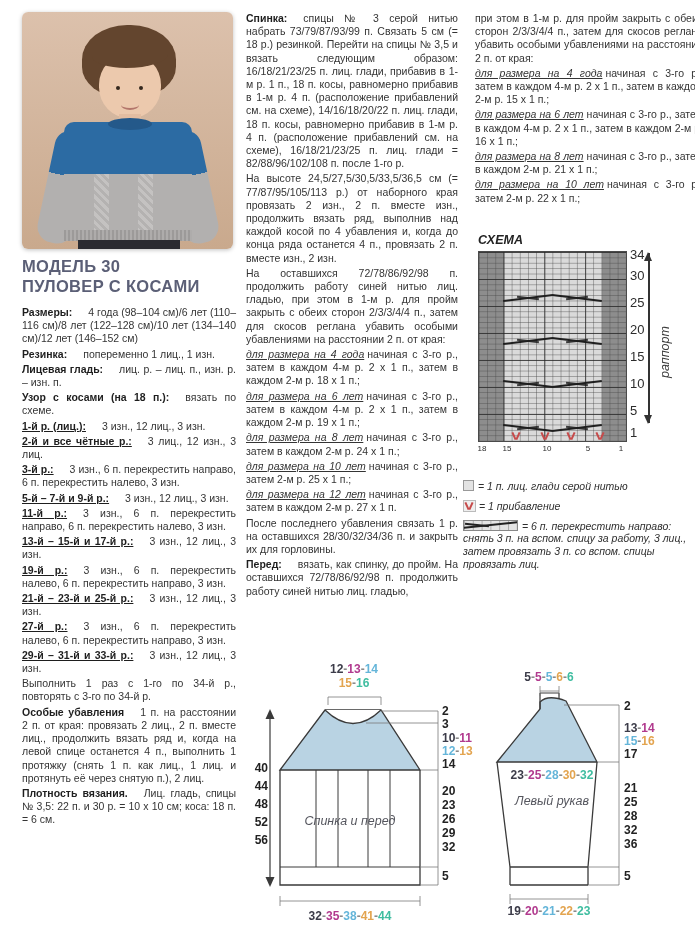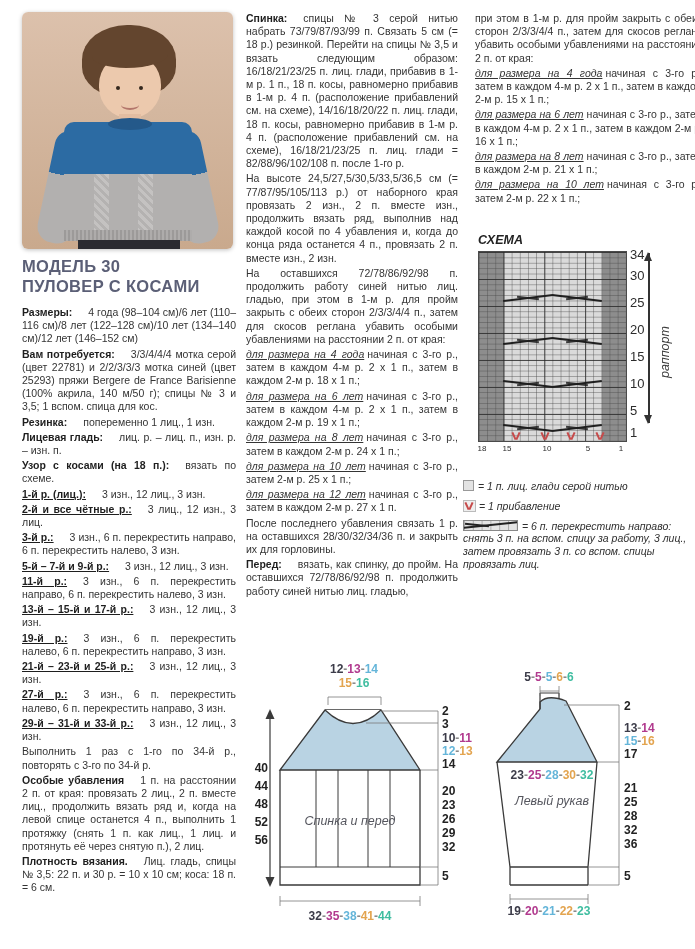--- a/index.html
+++ b/index.html
@@ -118,21 +118,20 @@
     <div class="pants"></div>
   </div>
 
   <div class="heading">
     <div>МОДЕЛЬ 30</div>
     <div>ПУЛОВЕР С КОСАМИ</div>
   </div>
 
   <div class="col col-left">
     <p><b class="ld">Размеры:</b><span>4 года (98–104 см)/6 лет (110–116 см)/8 лет (122–128 см)/10 лет (134–140 см)/12 лет (146–152 см)</span></p>
-    <p><b class="ld">Вам потребуется:</b><span>3/3/4/4/4 мотка серой (цвет 22781) и 2/2/3/3/3 мотка синей (цвет 25293) пряжи Bergere de France Barisienne (100% акрила, 140 м/50 г); спицы № 3 и 3,5; 1 вспом. спица для кос.</span></p>
     <p><b class="ld">Резинка:</b><span>попеременно 1 лиц., 1 изн.</span></p>
     <p><b class="ld">Лицевая гладь:</b><span>лиц. р. – лиц. п., изн. р. – изн. п.</span></p>
     <p><b class="ld">Узор с косами (на 18 п.):</b><span>вязать по схеме.</span></p>
     <p><b class="ld u">1-й р. (лиц.):</b><span>3 изн., 12 лиц., 3 изн.</span></p>
     <p><b class="ld u">2-й и все чётные р.:</b><span>3 лиц., 12 изн., 3 лиц.</span></p>
     <p><b class="ld u">3-й р.:</b><span>3 изн., 6 п. перекрестить направо, 6 п. перекрестить налево, 3 изн.</span></p>
     <p><b class="ld u">5-й – 7-й и 9-й р.:</b><span>3 изн., 12 лиц., 3 изн.</span></p>
     <p><b class="ld u">11-й р.:</b><span>3 изн., 6 п. перекрестить направо, 6 п. перекрестить налево, 3 изн.</span></p>
     <p><b class="ld u">13-й – 15-й и 17-й р.:</b><span>3 изн., 12 лиц., 3 изн.</span></p>
     <p><b class="ld u">19-й р.:</b><span>3 изн., 6 п. перекрестить налево, 6 п. перекрестить направо, 3 изн.</span></p>

